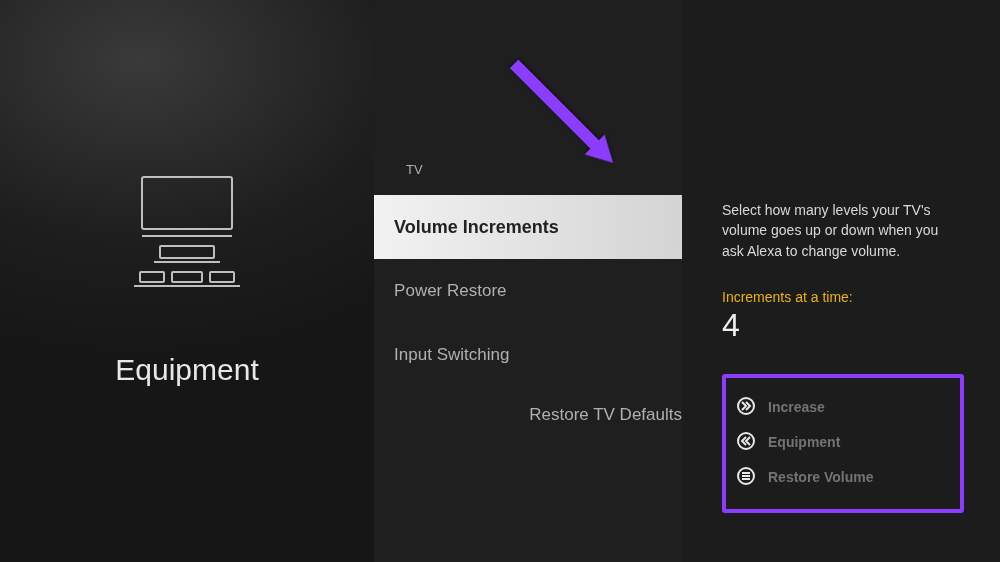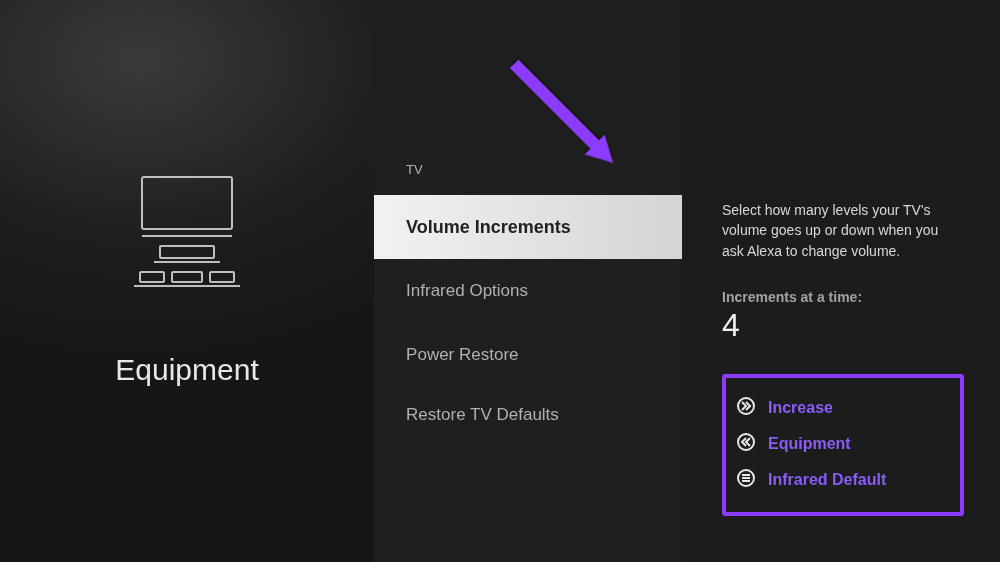--- a/index.html
+++ b/index.html
@@ -36,53 +36,53 @@
   .menu-header {
     font-size:13px;
     color:#b0b0b0;
     padding-left:32px;
     margin-bottom:18px;
   }
   .menu-item {
     height:64px;
     display:flex;
     align-items:center;
-    padding-left:32px;
+    padding-left:20px;
     font-size:17px;
     color:#b0b0b0;
     font-weight:500;
   }
   .menu-item.selected {
     background: linear-gradient(to right, #f2f2f2 0%, #d4d4d4 100%);
     color:#222;
     font-weight:600;
     font-size:18px;
   }
-  .menu-item.cut { height:40px; align-items:flex-start; padding-top:18px; overflow:hidden;}
+  .menu-item.cut { height:40px; align-items:flex-start; padding-top:18px; overflow:hidden;justify-content:flex-end;}
   
   .right {
     flex:1;
     height:562px;
     background:#1c1c1c;
     padding:200px 36px 0 40px;
     font-size:14px;
     color:#d0d0d0;
     position:relative;
   }
   .desc { line-height:1.45; font-size:14px; color:#d8d8d8; margin-bottom:28px; max-width:230px;}
-  .incr-label { font-size:14px; font-weight:700; color:#a3a3a3; }
+  .incr-label { font-size:14px; font-weight:400; color:#eab308; }
   .incr-value { font-size:32px; font-weight:400; color:#eee; margin-top:2px;}
   .actions {
     margin-top:30px;
     border:4px solid #8c3cff;
     border-radius:3px;
     padding:12px 10px 14px 10px;
     width:242px;
   }
-  .action-row { display:flex; align-items:center; gap:12px; padding:6px 0; color:#8b5cf6; font-size:16px; font-weight:600;}
+  .action-row { display:flex; align-items:center; gap:12px; padding:6px 0; color:#737373; font-size:14px; font-weight:600;}
   .action-row svg { stroke:#e8e8e8; stroke-width:2; fill:none;}
   
   .arrow {
     position:absolute;
     left:495px;
     top:90px;
     transform: rotate(225deg);
     pointer-events:none;
   }
   .arrow svg { filter: drop-shadow(1px 1px 2px rgba(0,0,0,0.5)); }
@@ -110,24 +110,24 @@
     <span>Equipment</span><br>
   </div>
 </div>
 
 <div class="middle">
   <div class="menu-header">TV</div>
   <div class="menu-item selected">
     <span>Volume Increments</span>
   </div>
   <div class="menu-item">
-    <span>Infrared Options</span>
+    <span>Power Restore</span>
   </div>
   <div class="menu-item">
-    <span>Power Restore</span>
+    <span>Input Switching</span>
   </div>
   <div class="menu-item cut">
     <span>Restore TV Defaults</span>
   </div>
 </div>
 
 <div class="right">
   <div class="desc">Select how many levels your TV's volume goes up or down when you ask Alexa to change volume.</div>
   <div class="incr-label">Increments at a time:</div>
   <div class="incr-value">4</div>
@@ -155,21 +155,21 @@
     </div>
     <div class="action-row">
       <span>
         <svg width="20" height="20" viewBox="0 0 20 20">
             <circle cx="10" cy="10" r="8"></circle>
             <line x1="6" y1="7" x2="14" y2="7"></line>
             <line x1="6" y1="10" x2="14" y2="10"></line>
             <line x1="6" y1="13" x2="14" y2="13"></line>
           </svg>
       </span>
-      <span>Infrared Default</span>
+      <span>Restore Volume</span>
     </div>
   </div>
 </div>
 
 <div class="arrow">
   <svg width="140" height="40" viewBox="0 0 140 40">
     <defs>
       <linearGradient id="g" x1="0" y1="0" x2="1" y2="0">
           <stop offset="0" stop-color="#8c3cff"></stop>
           <stop offset="1" stop-color="#8c3cff"></stop>

